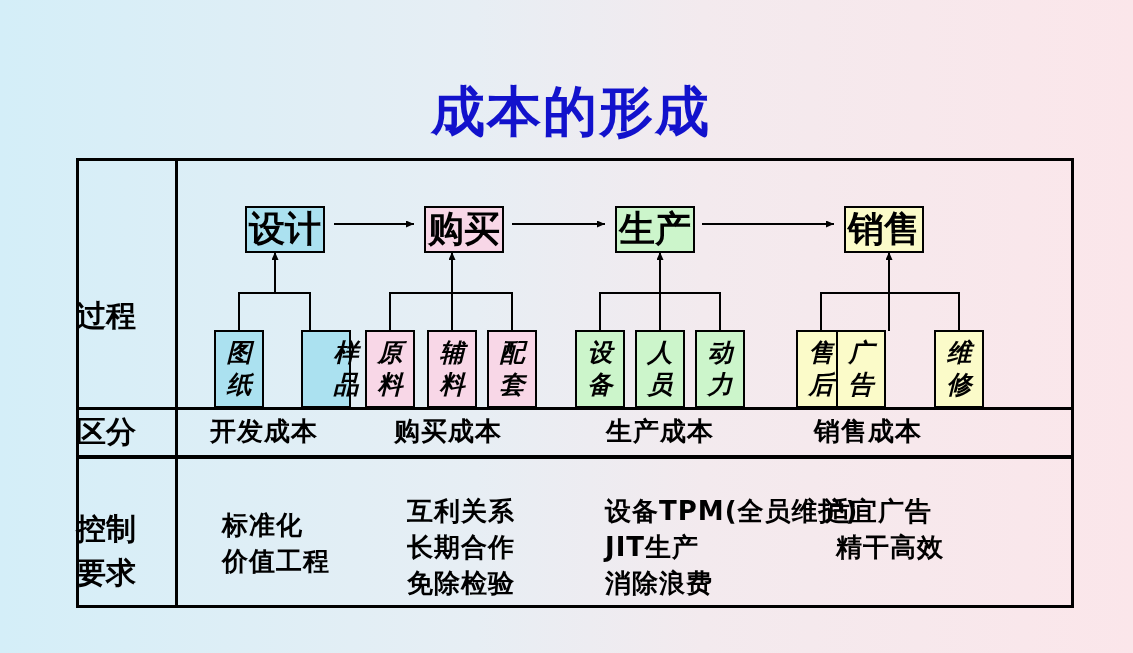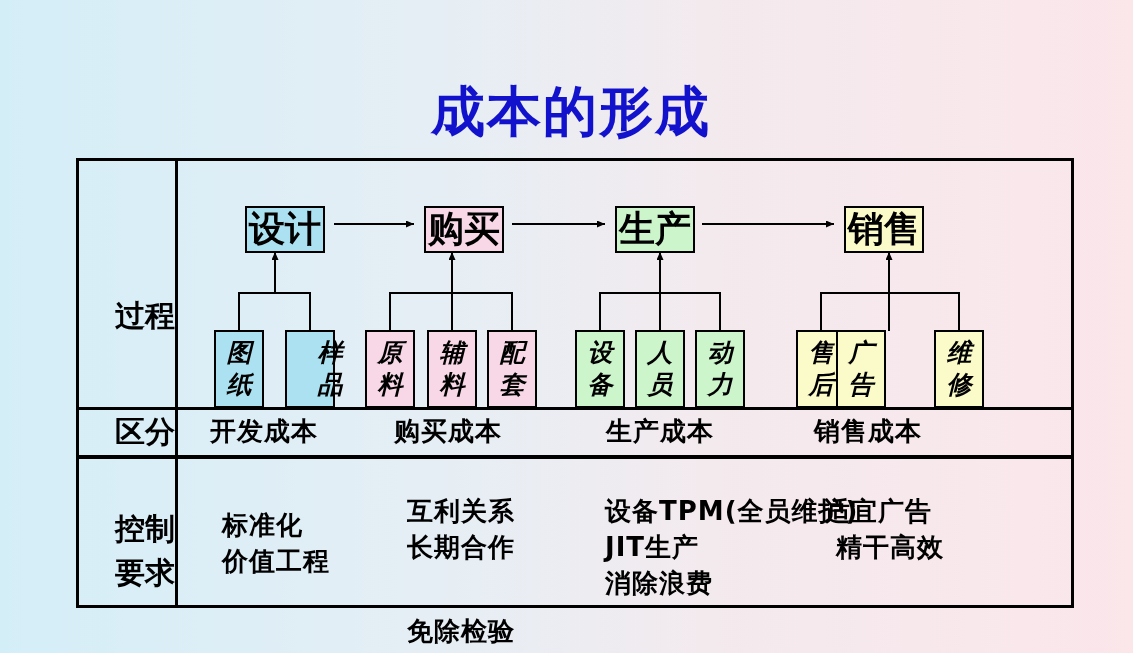--- a/index.html
+++ b/index.html
@@ -22,21 +22,21 @@
   
   .frame {
     position:absolute; left:76px; top:158px; width:998px; height:450px;
     border:3px solid #000; box-sizing:border-box;
   }
   .vline  { position:absolute; left:175px; top:158px; width:3px;  height:450px; background:#000; }
   .hline1 { position:absolute; left:76px;  top:407px; width:998px; height:3px;  background:#000; }
   .hline2 { position:absolute; left:76px;  top:455px; width:998px; height:4px;  background:#000; }
 
   .rowhdr {
-    position:absolute; left:76px; width:99px; text-align:right;
+    position:absolute; left:76px; width:99px; text-align:left;
     font-size:30px; font-weight:600;
   }
 
   .stage {
     position:absolute; top:206px; width:80px; height:47px;
     border:2px solid #000; box-sizing:border-box;
     display:flex; align-items:center; justify-content:center;
     font-size:36px; font-weight:600;
   }
   .sub {
@@ -99,42 +99,42 @@
     <path d="M600,331 L600,293 L720,293 L720,331 M660,293 L660,331" fill="none" stroke="#000" stroke-width="2"></path>
     <path d="M821,331 L821,293 L959,293 L959,331 M889,293 L889,331" fill="none" stroke="#000" stroke-width="2"></path>
   </svg>
 
   <div class="stage fill-design" style="left:245px;">设计</div>
   <div class="stage fill-purchase" style="left:424px;">购买</div>
   <div class="stage fill-production" style="left:615px;">生产</div>
   <div class="stage fill-sales" style="left:844px;">销售</div>
 
   <div class="sub fill-design" style="left:214px;">图纸</div>
-  <div class="sub fill-design" style="left:285px;padding-left:41px;">样品</div>
+  <div class="sub fill-design" style="left:301px;padding-left:41px;">样品</div>
   <div class="sub fill-purchase" style="left:365px;">原料</div>
   <div class="sub fill-purchase" style="left:427px;">辅料</div>
   <div class="sub fill-purchase" style="left:487px;">配套</div>
   <div class="sub fill-production" style="left:575px;">设备</div>
   <div class="sub fill-production" style="left:635px;">人员</div>
   <div class="sub fill-production" style="left:695px;">动力</div>
   <div class="sub fill-sales" style="left:796px;">售后</div>
   <div class="sub fill-sales" style="left:836px;">广告</div>
   <div class="sub fill-sales" style="left:934px;">维修</div>
 
   <div class="cost" style="left:210px;">开发成本</div>
   <div class="cost" style="left:394px;">购买成本</div>
   <div class="cost" style="left:606px;">生产成本</div>
   <div class="cost" style="left:814px;">销售成本</div>
 
   <div class="ctl" style="left:222px; top:508px;">标准化</div>
   <div class="ctl" style="left:222px; top:544px;">价值工程</div>
 
   <div class="ctl" style="left:407px; top:494px;">互利关系</div>
   <div class="ctl" style="left:407px; top:530px;">长期合作</div>
-  <div class="ctl" style="left:407px; top:566px;margin-top:48px;">免除检验</div>
+  <div class="ctl" style="left:407px; top:566px;">免除检验</div>
 
   <div class="ctl" style="left:605px; top:494px;">设备TPM(全员维护)</div>
   <div class="ctl" style="left:605px; top:530px;">JIT生产</div>
   <div class="ctl" style="left:605px; top:566px;">消除浪费</div>
 
   <div class="ctl" style="left:824px; top:494px;">适宜广告</div>
   <div class="ctl" style="left:836px; top:530px;">精干高效</div>
 
 </div>
 

